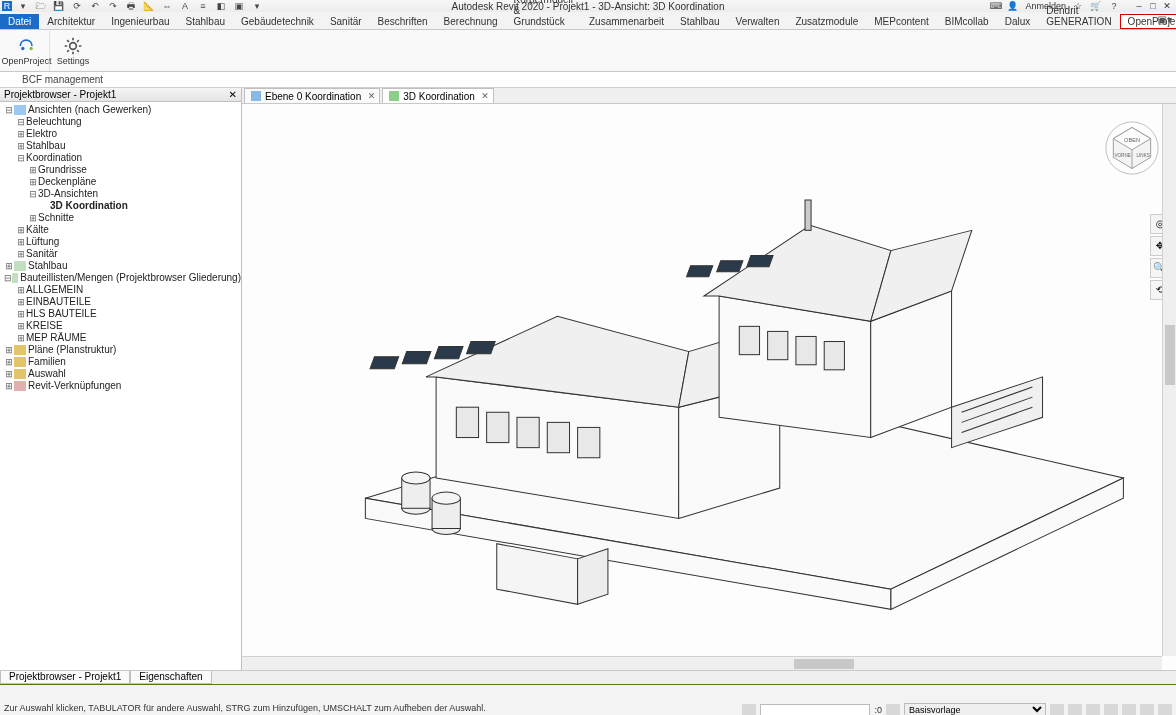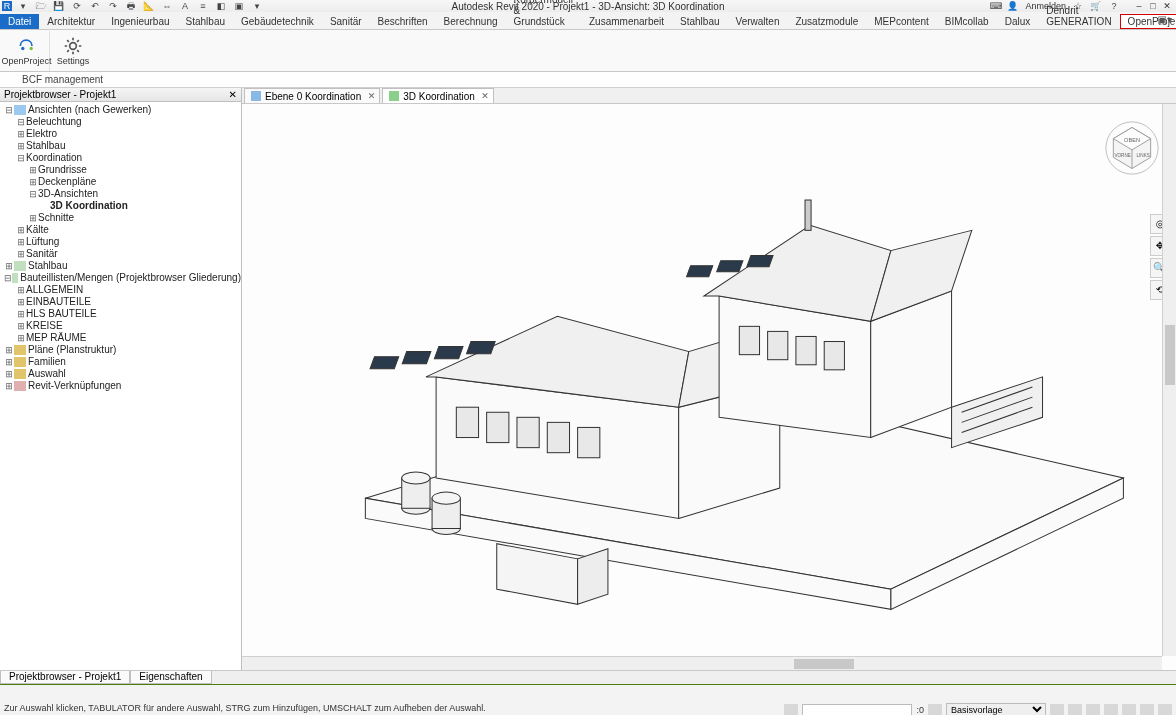--- a/index.html
+++ b/index.html
@@ -395,21 +395,21 @@
   <div class="btab">Eigenschaften</div>
 </div>
 
 <div class="statusbar">
   <span>Zur Auswahl klicken, TABULATOR für andere Auswahl, STRG zum Hinzufügen, UMSCHALT zum Aufheben der Auswahl.</span>
   <div class="sright">
     <span class="sico"></span>
     <input type="text" style="width: 110px;">
     <span>:0</span>
     <span class="sico"></span>
-    <select style="width:100px;">
+    <select style="width:142px;">
       <option>Basisvorlage</option>
     </select>
     <span class="sico"></span>
     <span class="sico"></span>
     <span class="sico"></span>
     <span class="sico"></span>
     <span class="sico"></span>
     <span class="sico"></span>
     <span class="sico"></span>
   </div>

